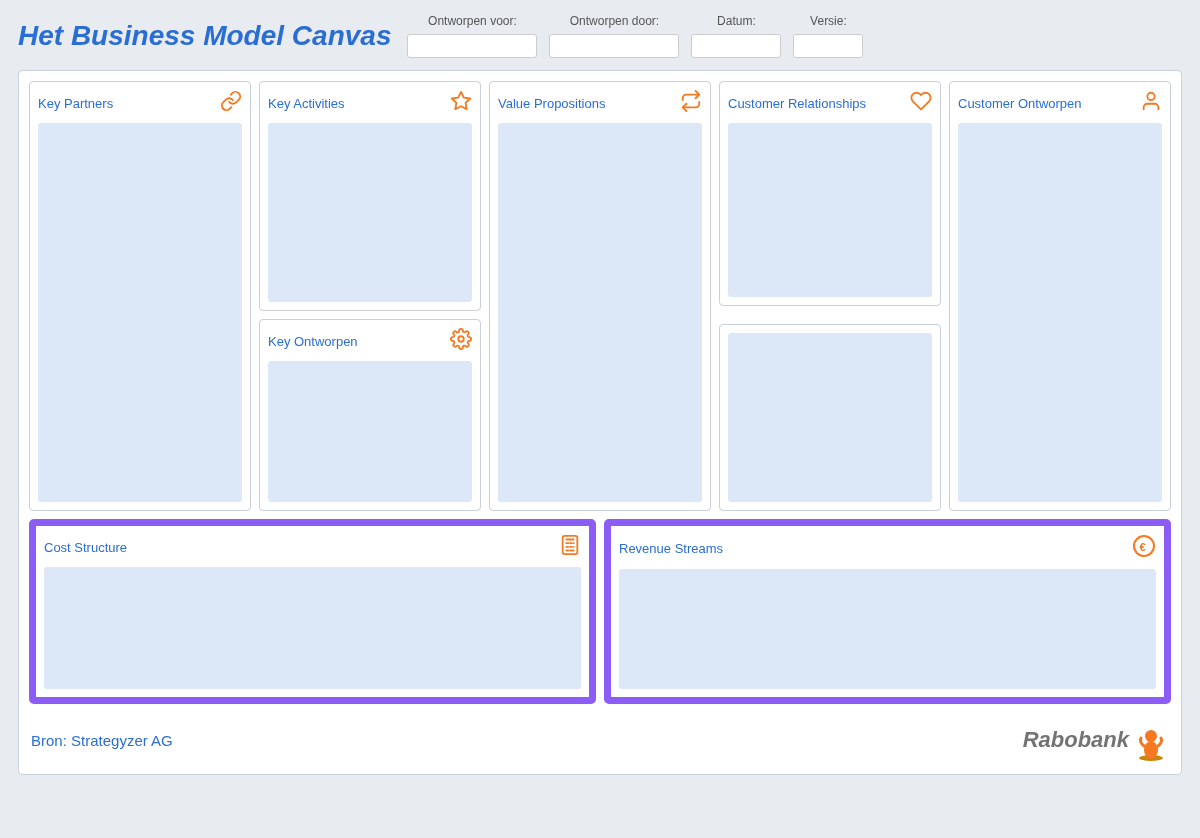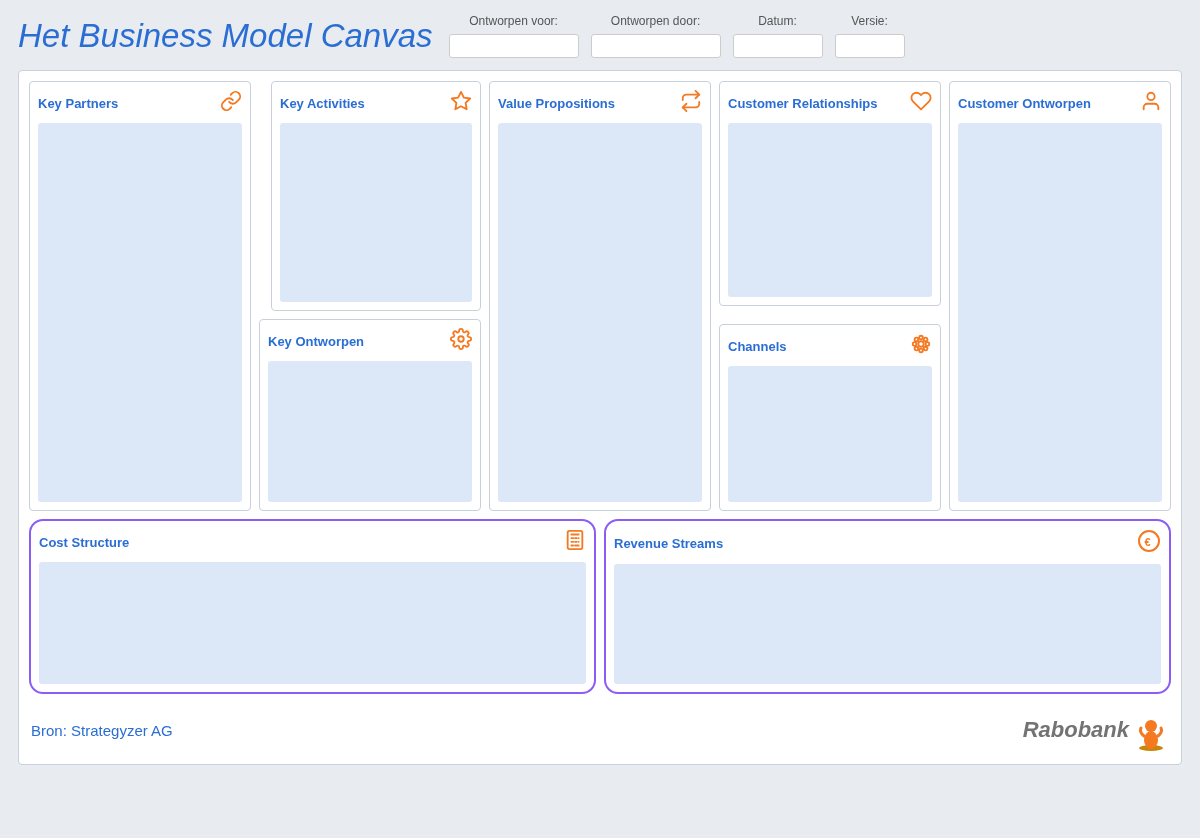--- a/index.html
+++ b/index.html
@@ -14,23 +14,23 @@
       padding: 14px 18px 10px 18px;
     }
     
     .header {
       display: flex;
       align-items: center;
       margin-bottom: 12px;
       gap: 16px;
     }
     .header-title {
-      font-size: 33px;
+      font-size: 28px;
       font-style: italic;
-      font-weight: normal;
+      font-weight: bold;
       color: #2a6ed4;
       min-width: 330px;
     }
     .header-fields {
       display: flex;
       gap: 12px;
       flex: 1;
     }
     .header-field {
       display: flex;
@@ -105,21 +105,21 @@
       flex-direction: column;
     }
     .section-header {
       display: flex;
       align-items: center;
       justify-content: space-between;
       margin-bottom: 6px;
     }
     .section-title {
       font-size: 13px;
-      font-weight: bold;
+      font-weight: normal;
       color: #2a6ed4;
     }
     .section-icon {
       font-size: 18px;
       color: #f47920;
     }
     .section-content {
       background: #dce8f8;
       border-radius: 3px;
       flex: 1;
@@ -128,22 +128,22 @@
 
     
     .bottom-grid {
       display: grid;
       grid-template-columns: 1fr 1fr;
       gap: 8px;
       margin-bottom: 8px;
     }
     .bottom-section {
       background: #fff;
-      border: 2px solid #8b5cf6;
-      border-radius: 14px;
+      border: 7px solid #8b5cf6;
+      border-radius: 5px;
       padding: 8px;
       display: flex;
       flex-direction: column;
     }
     .bottom-content {
       background: #dce8f8;
       border-radius: 3px;
       flex: 1;
       min-height: 120px;
     }
@@ -209,21 +209,21 @@
                 <path d="M10 13a5 5 0 0 0 7.54.54l3-3a5 5 0 0 0-7.07-7.07l-1.72 1.71"></path>
                 <path d="M14 11a5 5 0 0 0-7.54-.54l-3 3a5 5 0 0 0 7.07 7.07l1.71-1.71"></path>
               </svg>
             </span>
           </div>
           <div class="section-content"></div>
         </div>
       </div>
 
       <div class="top-mid-col">
-        <div class="section-box" style="flex: 1.1; margin-left: 12px;">
+        <div class="section-box" style="flex: 1.1;">
           <div class="section-header">
             <span class="section-title">Key Activities</span>
             <span class="section-icon">
               <svg width="22" height="22" viewBox="0 0 24 24" fill="none" stroke="#f47920" stroke-width="2" stroke-linecap="round" stroke-linejoin="round">
                 <polygon points="12 2 15.09 8.26 22 9.27 17 14.14 18.18 21.02 12 17.77 5.82 21.02 7 14.14 2 9.27 8.91 8.26 12 2"></polygon>
               </svg>
             </span>
           </div>
           <div class="section-content"></div>
         </div>
@@ -264,36 +264,20 @@
             <span class="section-title">Customer Relationships</span>
             <span class="section-icon">
               <svg width="22" height="22" viewBox="0 0 24 24" fill="none" stroke="#f47920" stroke-width="2" stroke-linecap="round" stroke-linejoin="round">
                 <path d="M20.84 4.61a5.5 5.5 0 0 0-7.78 0L12 5.67l-1.06-1.06a5.5 5.5 0 0 0-7.78 7.78l1.06 1.06L12 21.23l7.78-7.78 1.06-1.06a5.5 5.5 0 0 0 0-7.78z"></path>
               </svg>
             </span>
           </div>
           <div class="section-content"></div>
         </div>
         <div class="section-box" style="flex: 0.9;">
-          <div class="section-header">
-            <span class="section-title">Channels</span>
-            <span class="section-icon">
-              <svg width="22" height="22" viewBox="0 0 24 24" fill="none" stroke="#f47920" stroke-width="2" stroke-linecap="round" stroke-linejoin="round">
-                <circle cx="12" cy="12" r="3"></circle>
-                <circle cx="12" cy="5" r="2"></circle>
-                <circle cx="12" cy="19" r="2"></circle>
-                <circle cx="5" cy="12" r="2"></circle>
-                <circle cx="19" cy="12" r="2"></circle>
-                <circle cx="7" cy="7" r="2"></circle>
-                <circle cx="17" cy="17" r="2"></circle>
-                <circle cx="17" cy="7" r="2"></circle>
-                <circle cx="7" cy="17" r="2"></circle>
-              </svg>
-            </span>
-          </div>
           <div class="section-content"></div>
         </div>
       </div>
 
       <div class="top-far-right">
         <div class="section-box" style="min-height: 430px;">
           <div class="section-header">
             <span class="section-title">Customer Ontworpen</span>
             <span class="section-icon">
               <svg width="22" height="22" viewBox="0 0 24 24" fill="none" stroke="#f47920" stroke-width="2" stroke-linecap="round" stroke-linejoin="round">

